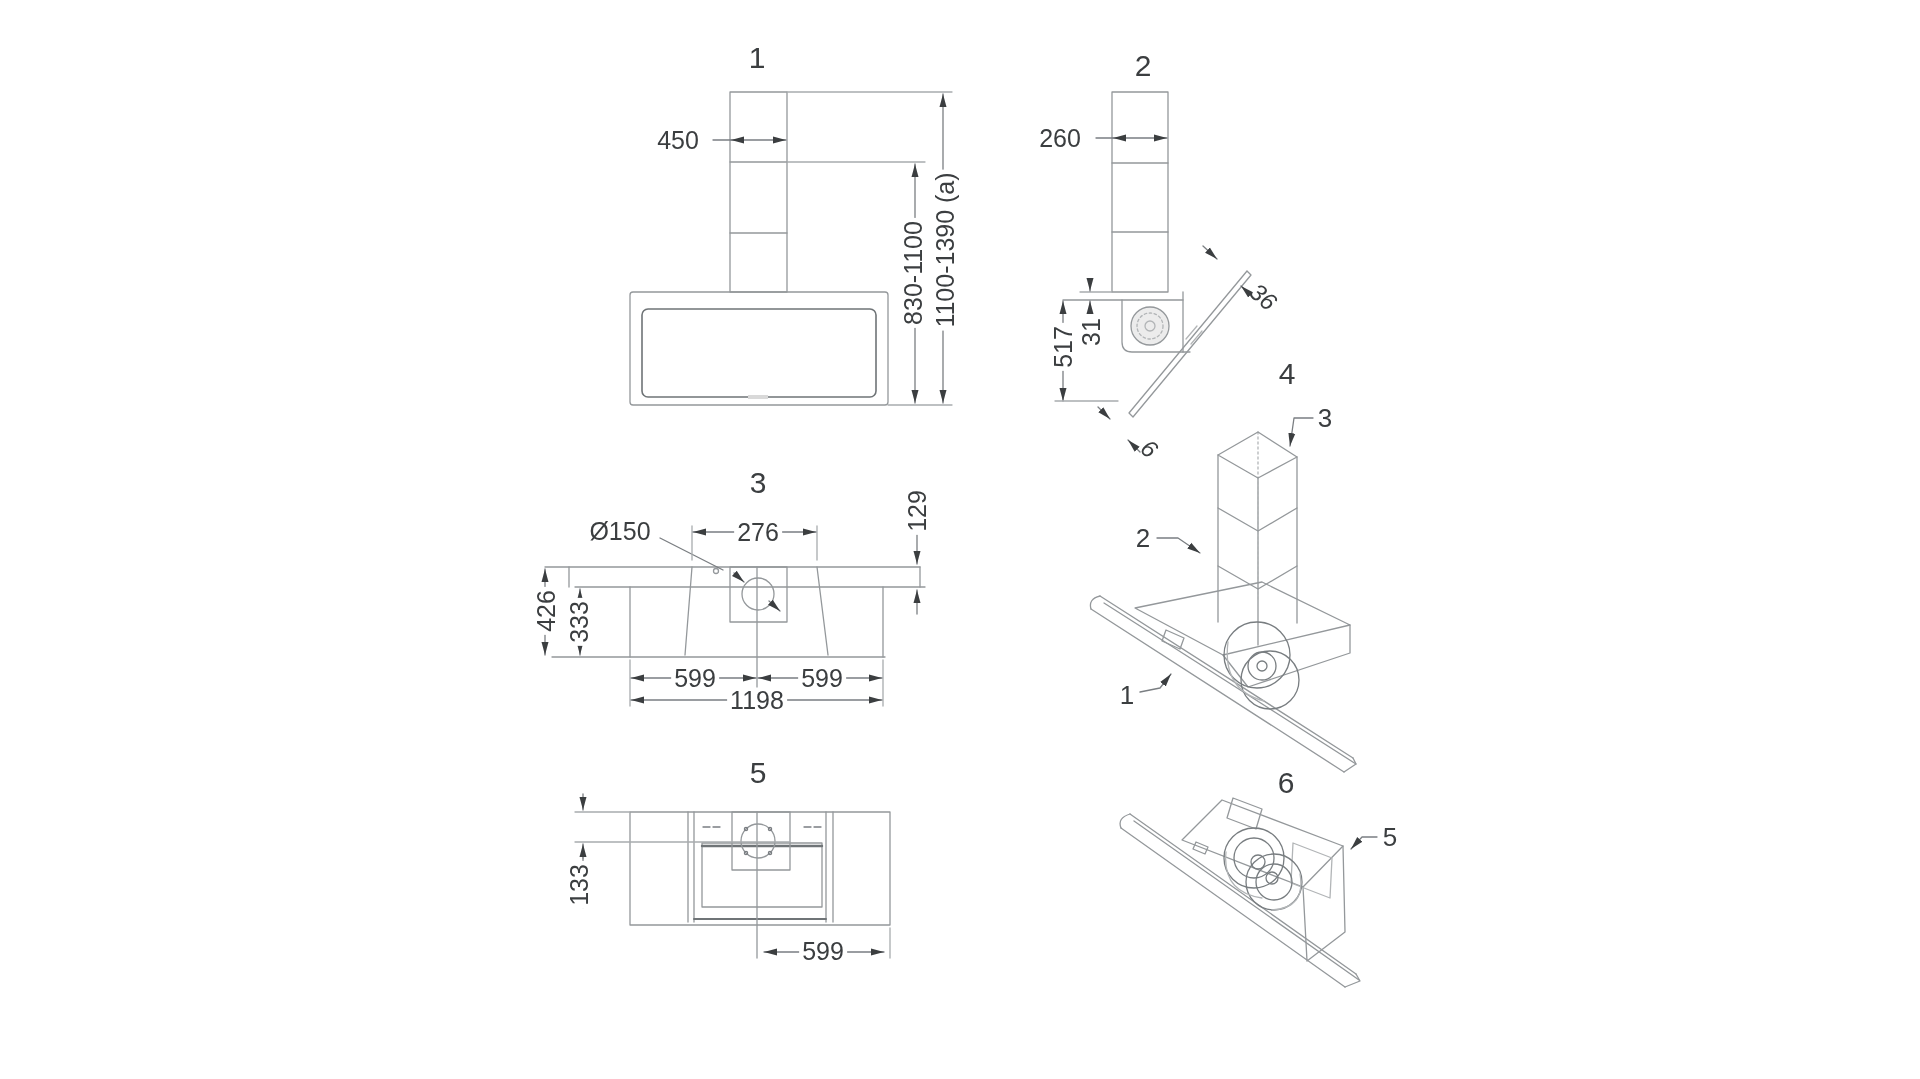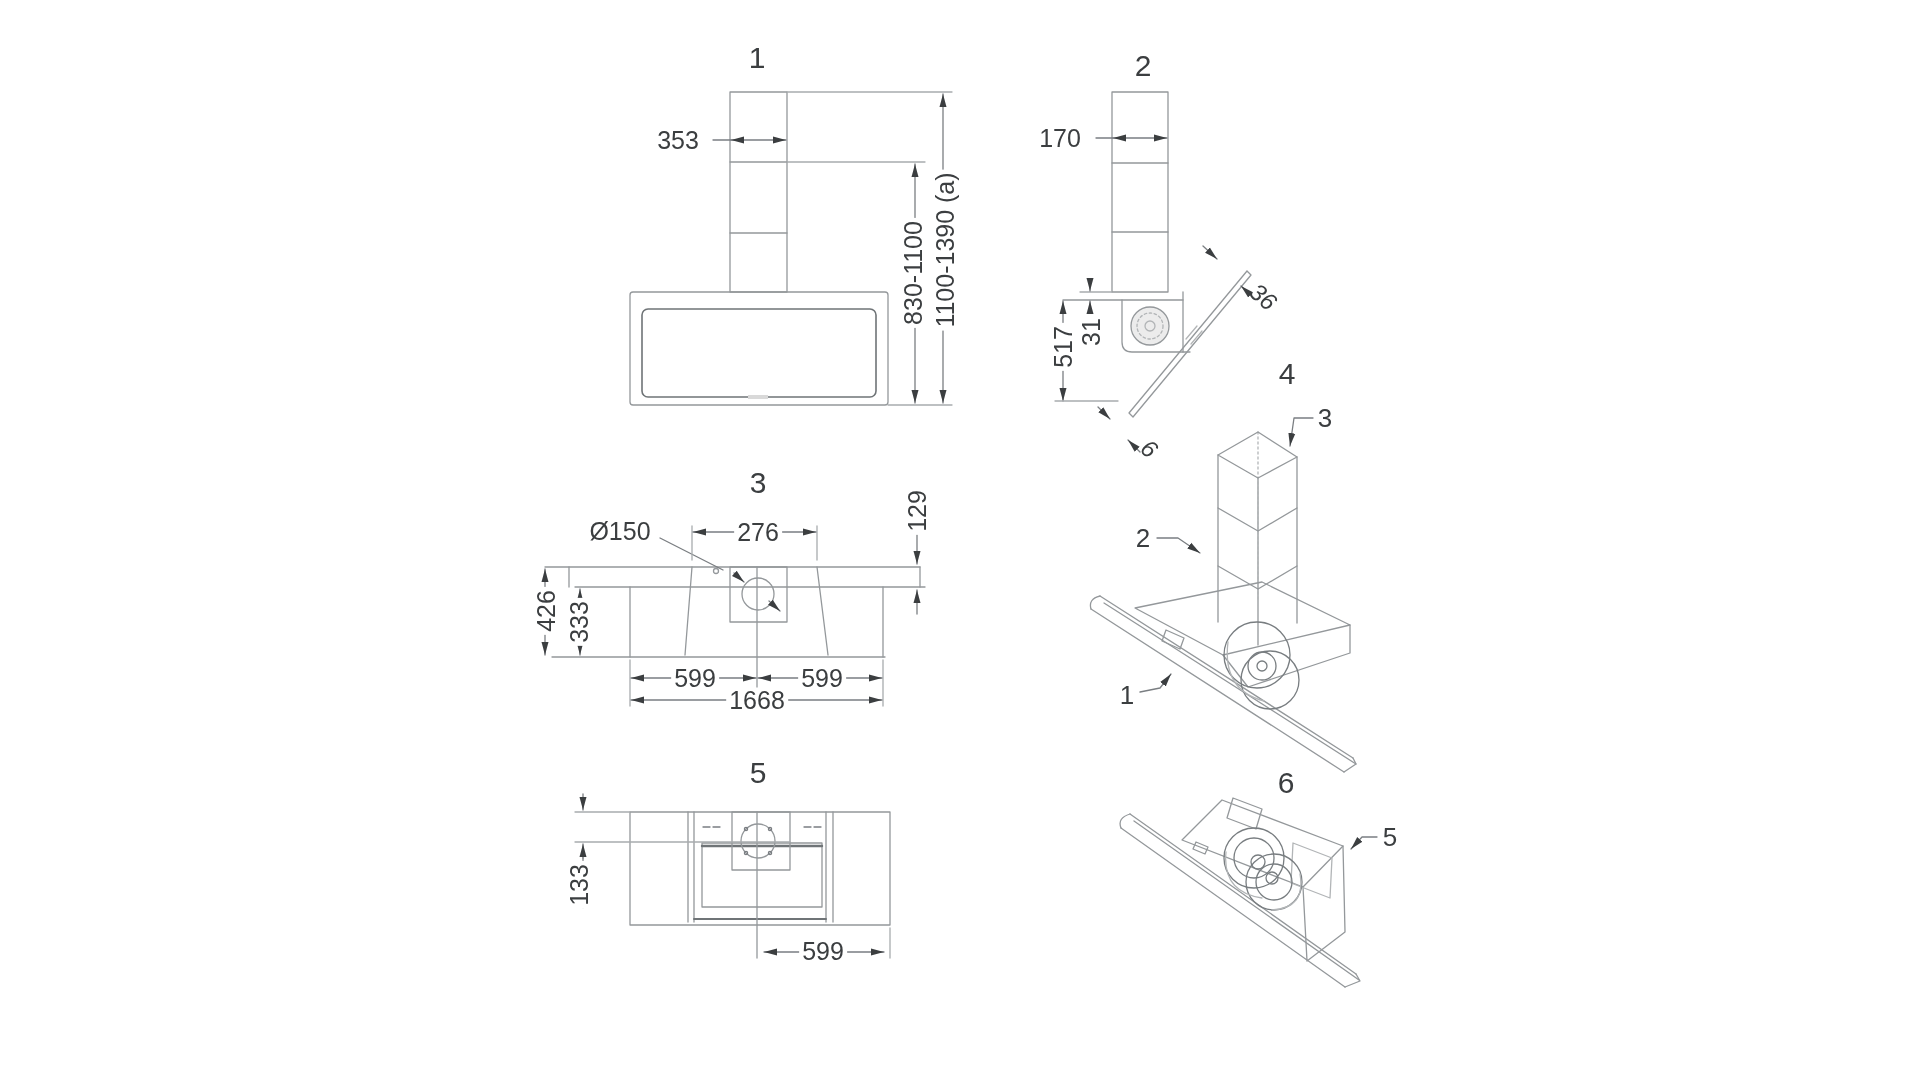--- a/index.html
+++ b/index.html
@@ -178,40 +178,40 @@
       <circle cx="1274" cy="882" r="18" stroke="#787d80"></circle>
       <circle cx="1258" cy="862" r="7" stroke="#787d80"></circle>
       <circle cx="1272" cy="878" r="6" stroke="#787d80"></circle>
       <path d="M1226,852 Q1222,892 1262,898 M1300,874 Q1306,908 1272,910" stroke="#b2b5b7"></path>
       <path d="M1196,842 L1208,847 L1205,854 L1193,849 Z"></path>
       <path d="M1377,837 H1362 L1351,849" stroke="#7a7e82" marker-end="url(#arw)"></path>
     </g>
   </svg>
 
   <div class="lbl title" style="left:757px;top:58px">1</div>
-  <div class="lbl dim" style="left:678px;top:140px">353</div>
+  <div class="lbl dim" style="left:678px;top:140px">450</div>
   <div class="lbl dim rot" style="left:913px;top:273px">830-1100</div>
   <div class="lbl dim rot" style="left:945px;top:250px">1100-1390 (a)</div>
 
   <div class="lbl title" style="left:1143px;top:66px">2</div>
-  <div class="lbl dim" style="left:1060px;top:138px">170</div>
+  <div class="lbl dim" style="left:1060px;top:138px">260</div>
   <div class="lbl dim rot" style="left:1063px;top:347px">517</div>
   <div class="lbl dim rot" style="left:1091px;top:332px">31</div>
   <div class="lbl ang" style="left:1263px;top:297px">36</div>
   <div class="lbl ang" style="left:1149px;top:449px">6</div>
 
   <div class="lbl title" style="left:758px;top:483px">3</div>
   <div class="lbl dim" style="left:620px;top:531px">Ø150</div>
   <div class="lbl dim" style="left:758px;top:532px">276</div>
   <div class="lbl dim rot" style="left:917px;top:511px">129</div>
   <div class="lbl dim rot" style="left:546px;top:611px">426</div>
   <div class="lbl dim rot" style="left:579px;top:622px">333</div>
   <div class="lbl dim" style="left:695px;top:678px">599</div>
   <div class="lbl dim" style="left:822px;top:678px">599</div>
-  <div class="lbl dim" style="left:757px;top:700px">1668</div>
+  <div class="lbl dim" style="left:757px;top:700px">1198</div>
 
   <div class="lbl title" style="left:1287px;top:374px">4</div>
   <div class="lbl plabel" style="left:1325px;top:418px">3</div>
   <div class="lbl plabel" style="left:1143px;top:538px">2</div>
   <div class="lbl plabel" style="left:1127px;top:695px">1</div>
 
   <div class="lbl title" style="left:758px;top:773px">5</div>
   <div class="lbl dim rot" style="left:579px;top:885px">133</div>
   <div class="lbl dim" style="left:823px;top:951px">599</div>
 

